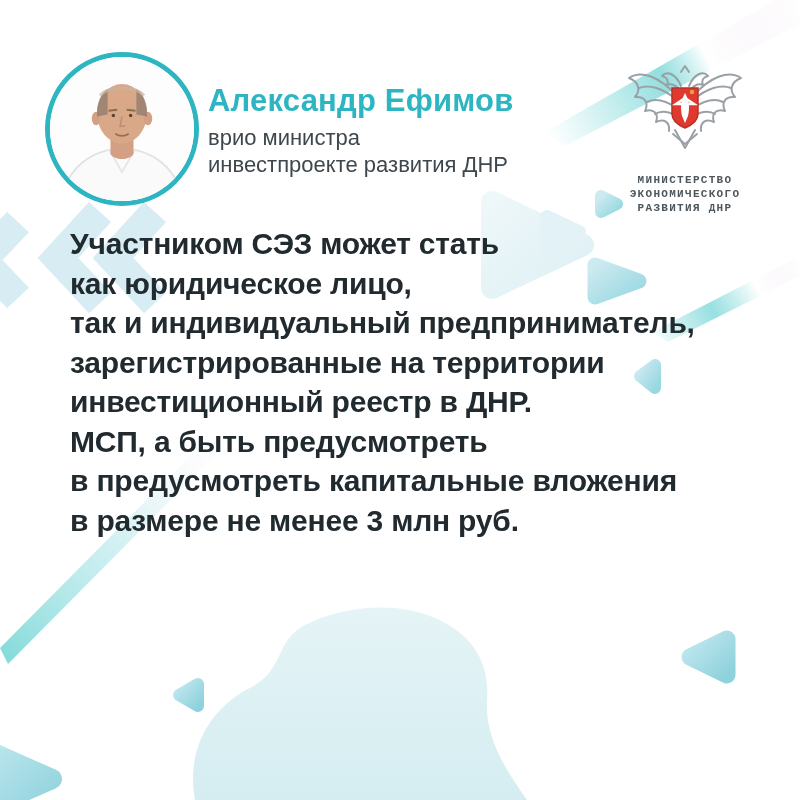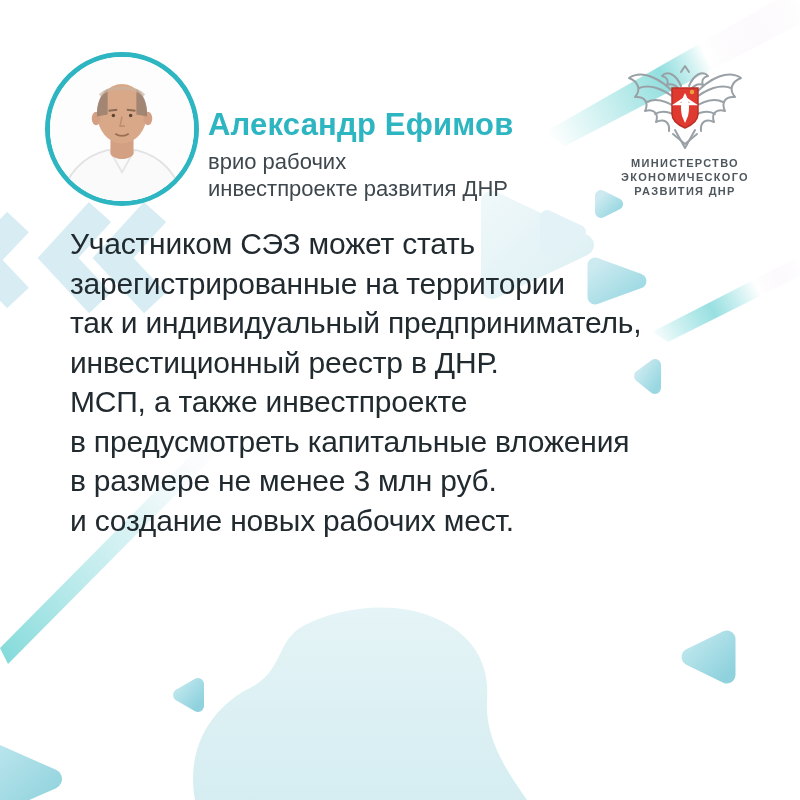--- a/index.html
+++ b/index.html
@@ -7,33 +7,33 @@
     position:relative;width:800px;height:800px;background:#ffffff;
     overflow:hidden;font-family:"Liberation Sans",sans-serif;
   }
   .decor{position:absolute;left:0;top:0;width:800px;height:800px;z-index:0;}
   
   .avatar{
     position:absolute;left:45px;top:52px;width:144px;height:144px;
     border-radius:50%;border:5px solid #2db5c1;background:#fdfdfd;overflow:hidden;z-index:2;
   }
   .avatar svg{display:block;width:100%;height:100%;}
-  .speaker{position:absolute;left:208px;top:84px;z-index:2;margin-top:24px;}
+  .speaker{position:absolute;left:208px;top:84px;z-index:2;}
   .speaker-name{
     font-size:31px;font-weight:bold;color:#2db5c1;letter-spacing:0.2px;line-height:34px;
   }
   .speaker-role{margin-top:6px;font-size:22px;color:#3d474d;line-height:27px;font-weight:normal;}
   .ministry{position:absolute;left:600px;top:56px;width:170px;text-align:center;z-index:2;}
   .ministry svg{display:block;margin:0 auto;}
-  .ministry-text{margin-top:4px;font-size:11px;font-weight:bold;color:#4e575d;
-    letter-spacing:1.3px;line-height:14px;}
+  .ministry-text{margin-top:21px;font-size:11px;font-weight:bold;color:#4e575d;
+    letter-spacing:1.3px;line-height:14px;font-family:Liberation Mono, monospace;}
   
   .quote{position:absolute;left:70px;top:224px;width:700px;z-index:2;}
   .quote-line{
-    font-size:30px;font-weight:normal;color:#212a2f;line-height:39.5px;
+    font-size:30px;font-weight:bold;color:#212a2f;line-height:39.5px;
     letter-spacing:-0.2px;white-space:nowrap;
   }
 </style>
 </head>
 <body>
 
 <div class="card">
 
   <svg class="decor" viewBox="0 0 800 800" aria-hidden="true">
     <defs>
@@ -118,21 +118,21 @@
       <circle cx="66" cy="61" r="1.8" fill="#5c4433"></circle>
       <circle cx="84" cy="61" r="1.8" fill="#5c4433"></circle>
       <path d="M75 62 L73 72 L78 72" fill="none" stroke="#bf8e6f" stroke-width="1.6"></path>
       <path d="M68 80 C72 83 78 83 82 80" fill="none" stroke="#9c6e54" stroke-width="1.8"></path>
     </svg>
   </div>
 
   <div class="speaker">
     <div class="speaker-name">Александр Ефимов</div>
     <div class="speaker-role">
-      <div>врио рабочих</div>
+      <div>врио министра</div>
       <div>инвестпроекте развития ДНР</div>
     </div>
   </div>
 
   <div class="ministry">
     <svg width="124" height="96" viewBox="0 0 124 96">
       <g stroke="#9aa1a6" stroke-width="2" fill="none" stroke-linejoin="round" stroke-linecap="round">
 
         <path d="M54 40 C36 20 18 14 6 22 C16 26 18 34 12 41 C22 40 26 47 22 55 C31 52 36 58 33 66 C41 62 47 66 46 75"></path>
         <path d="M54 44 C40 32 26 28 16 32"></path>
@@ -159,22 +159,22 @@
     </svg>
     <div class="ministry-text">
       <div>МИНИСТЕРСТВО</div>
       <div>ЭКОНОМИЧЕСКОГО</div>
       <div>РАЗВИТИЯ ДНР</div>
     </div>
   </div>
 
   <main class="quote">
     <div class="quote-line">Участником СЭЗ может стать</div>
+    <div class="quote-line">как юридическое лицо,</div>
+    <div class="quote-line">так и индивидуальный предприниматель,</div>
     <div class="quote-line">зарегистрированные на территории</div>
-    <div class="quote-line">так и индивидуальный предприниматель,</div>
     <div class="quote-line">инвестиционный реестр в ДНР.</div>
-    <div class="quote-line">МСП, а также инвестпроекте</div>
+    <div class="quote-line">МСП, а быть предусмотреть</div>
     <div class="quote-line">в предусмотреть капитальные вложения</div>
     <div class="quote-line">в размере не менее 3 млн руб.</div>
-    <div class="quote-line">и создание новых рабочих мест.</div>
   </main>
 
 </div>
 
 </body></html>

